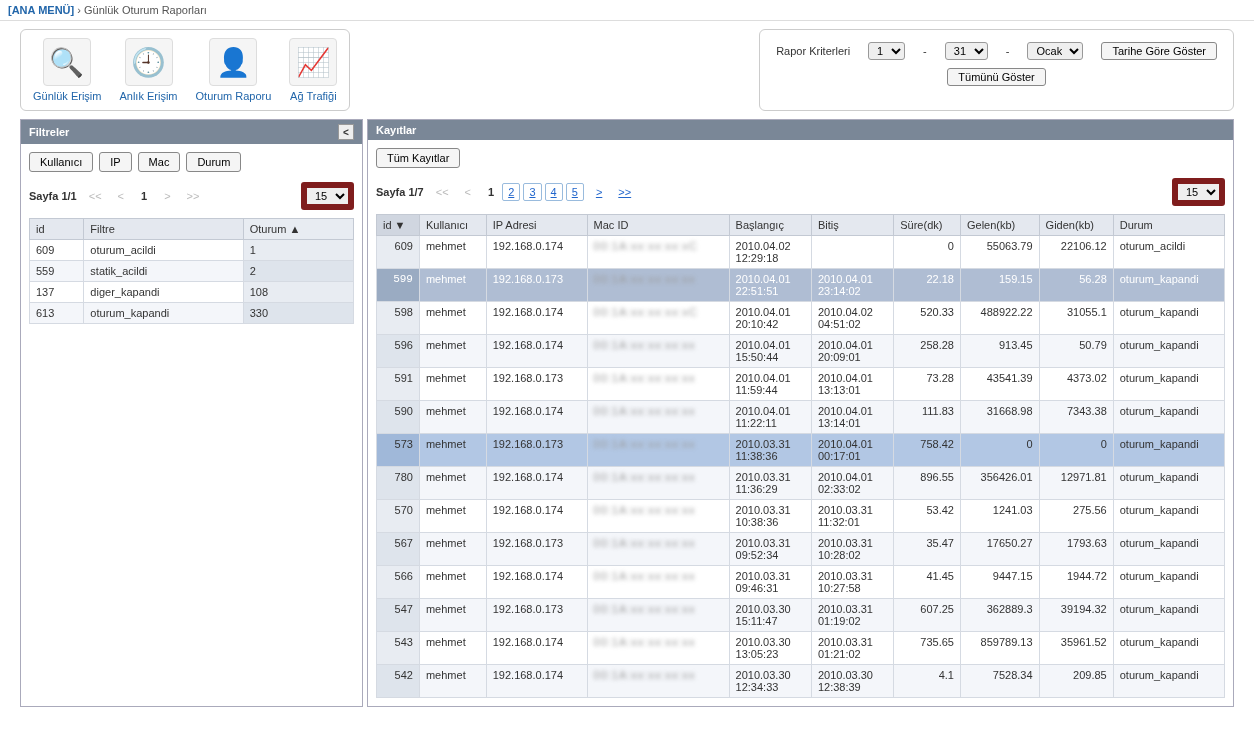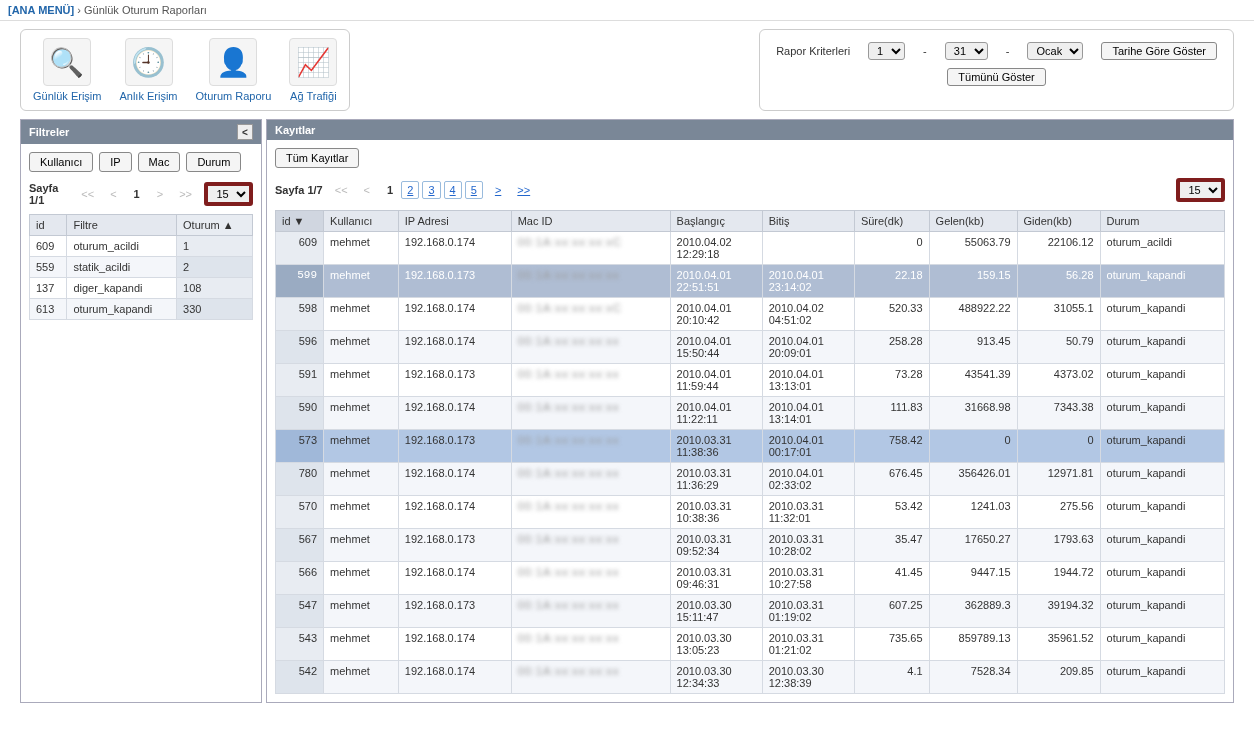--- a/index.html
+++ b/index.html
@@ -14,31 +14,31 @@
 .criteria-box { border: 1px solid #ccc; border-radius: 6px; padding: 12px 16px; margin-left: auto; min-width: 400px; }
 .criteria-row { display: flex; align-items: center; gap: 18px; margin-bottom: 8px; }
 .criteria-row select { border: 1px solid #999; border-radius: 3px; padding: 1px 4px; font-size: 11px; }
 .criteria-row button, .criteria-center button { border: 1px solid #888; border-radius: 3px; background: #f5f5f5; padding: 2px 10px; font-size: 11px; cursor: pointer; }
 .criteria-center { text-align: center; margin-top: 8px; }
 .main-layout { display: flex; gap: 4px; padding: 0 20px; }
 .panel { border: 1px solid #aab; }
 .panel-header { background: #7a8797; color: #fff; padding: 4px 8px; font-weight: bold; font-size: 11px; display: flex; align-items: center; }
 .collapse-btn { margin-left: auto; background: #eee; color: #333; border: 1px solid #999; width: 16px; height: 16px; display: flex; align-items: center; justify-content: center; cursor: pointer; font-size: 10px; }
 .panel-body { padding: 8px; }
-.left-panel { width: 242px; flex-shrink: 0; }
+.left-panel { width: 343px; flex-shrink: 0; }
 .right-panel { flex: 1; }
 .btn-row { display: flex; gap: 6px; margin-bottom: 10px; }
 .btn-row button { border: 1px solid #888; border-radius: 3px; background: #f5f5f5; padding: 3px 10px; font-size: 11px; cursor: pointer; }
 .pager-row { display: flex; align-items: center; gap: 8px; margin-bottom: 8px; font-size: 11px; }
 .pager-row .pg-label { font-weight: bold; }
 .pager-row .pg-nav { color: #bbb; padding: 0 4px; }
 .pager-row .pg-nav.active { color: #2266cc; cursor: pointer; text-decoration: underline; }
 .pager-row .pg-nav.current { color: #333; font-weight: bold; border: 1px solid transparent; }
 .pager-row .pg-num { color: #2266cc; cursor: pointer; padding: 2px 5px; border: 1px solid #99bbdd; border-radius: 2px; text-decoration: underline; }
-.pager-row select { border: 4px solid #7f1d1d; border-radius: 3px; padding: 1px 4px; font-size: 11px; margin-left: auto; text-align: center; }
+.pager-row select { border: 6px solid #7f1d1d; border-radius: 3px; padding: 1px 4px; font-size: 11px; margin-left: auto; }
 table { border-collapse: collapse; width: 100%; font-size: 11px; }
 th { background: #e4e8ef; border: 1px solid #c3c9d3; padding: 4px 6px; text-align: left; font-weight: normal; color: #333; }
 th.sorted { background: #d0d6e0; }
 td { border: 1px solid #d5dae2; padding: 4px 6px; vertical-align: top; }
 tbody tr:nth-child(even) td { background: #f4f6fa; }
 tbody tr.hl td { background: #afbdd3 !important; color: #fff; }
 tbody tr.hl2 td { background: #b2c7e4 !important; }
 .left-panel table td:nth-child(3), .left-panel table th:nth-child(3) { background: #e8ecf2; }
 .left-panel table tbody tr:nth-child(even) td:nth-child(3) { background: #dee4ec; }
 .right-panel td.idcol { background: #e8ecf2; text-align: right; }
@@ -265,21 +265,21 @@
               <td class="num">0</td>
               <td>oturum_kapandi</td>
             </tr>
             <tr>
               <td class="idcol">780</td>
               <td>mehmet</td>
               <td>192.168.0.174</td>
               <td><span class="mac-blur">00:1A:xx:xx:xx:xx</span></td>
               <td>2010.03.31<br>11:36:29</td>
               <td>2010.04.01<br>02:33:02</td>
-              <td class="num">676.45</td>
+              <td class="num">896.55</td>
               <td class="num">356426.01</td>
               <td class="num">12971.81</td>
               <td>oturum_kapandi</td>
             </tr>
             <tr>
               <td class="idcol">570</td>
               <td>mehmet</td>
               <td>192.168.0.174</td>
               <td><span class="mac-blur">00:1A:xx:xx:xx:xx</span></td>
               <td>2010.03.31<br>10:38:36</td>

